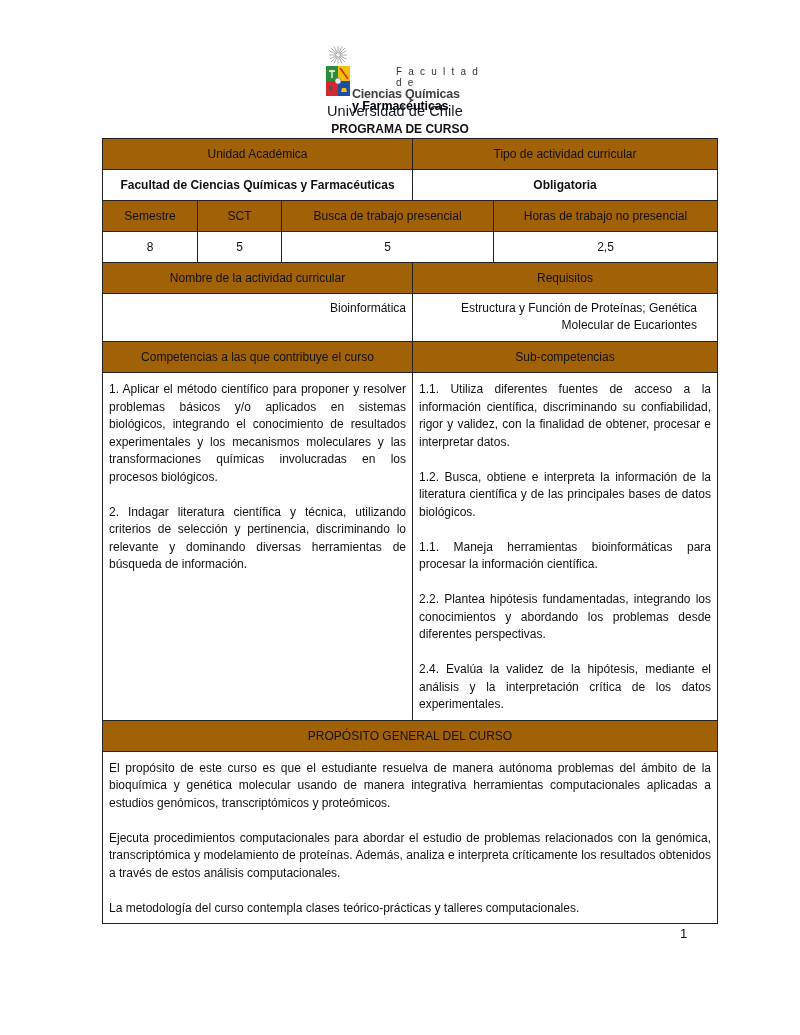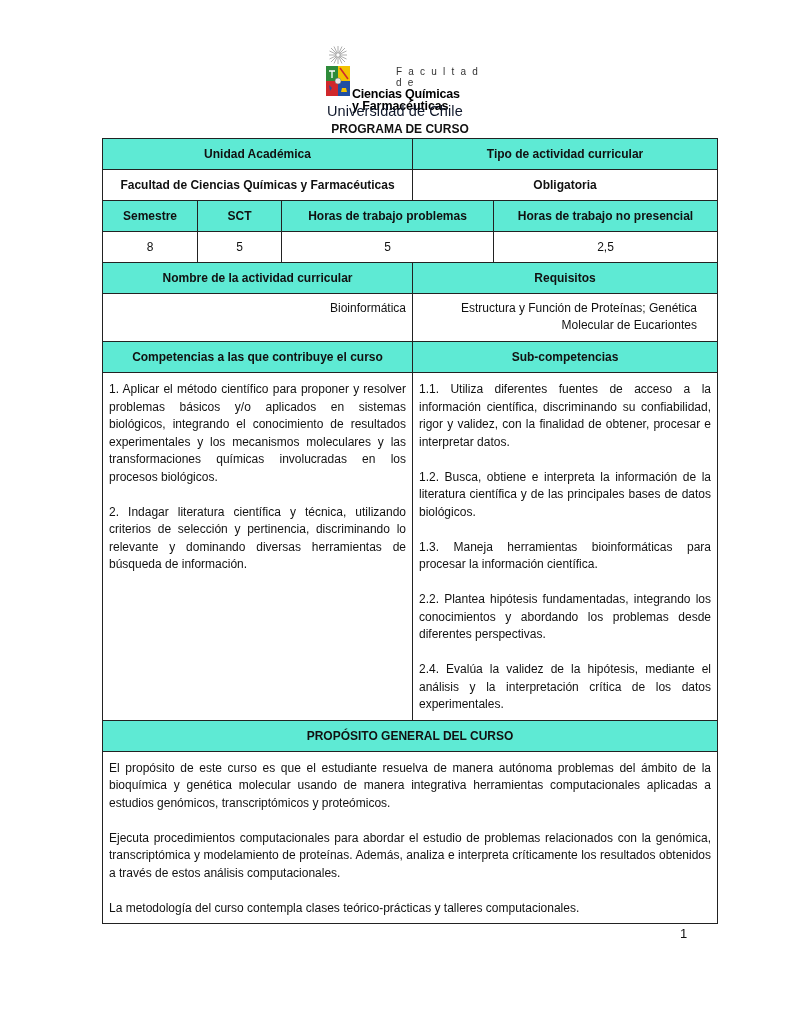--- a/index.html
+++ b/index.html
@@ -1,28 +1,28 @@
 <!DOCTYPE html>
 <html><head>
 <meta charset="utf-8">
 <style>
   html, body { margin: 0; padding: 0; background: #ffffff; }
   body { width: 800px; height: 1035px; position: relative; font-family: "Liberation Sans", sans-serif; color: #111; overflow: hidden; }
   .logo { position: absolute; left: 323px; top: 44px; width: 160px; height: 78px; }
   .logo-svg { position: absolute; left: 0; top: 0; }
   .logo-text { position: absolute; left: 29px; top: 22px; font-family: "Liberation Sans", sans-serif; }
   .logo-facultad { font-size: 10px; letter-spacing: 6.2px; color: #333; line-height: 11px; padding-left: 44px; }
-  .logo-ciencias { font-size: 12.5px; font-weight: bold; color: #000000; line-height: 12px; letter-spacing: -0.2px; }
+  .logo-ciencias { font-size: 12.5px; font-weight: bold; color: #404040; line-height: 12px; letter-spacing: -0.2px; }
   .logo-farma { font-size: 12.5px; font-weight: bold; color: #000000; line-height: 12px; letter-spacing: -0.1px; }
   .logo-uchile { position: absolute; left: 4px; top: 59px; font-size: 14.5px; color: #0f172a; white-space: nowrap; letter-spacing: 0.1px; }
   .doc-title { position: absolute; left: 0; width: 800px; top: 122px; text-align: center; font-size: 12px; font-weight: bold; }
 
   table.prog { position: absolute; left: 102px; top: 138px; width: 615px; border-collapse: collapse; table-layout: fixed; font-size: 12px; }
   table.prog td { border: 1.3px solid #222; padding: 0 6px; vertical-align: middle; }
-  td.h { background: #5eead4; font-weight: bold; text-align: center; height: 30px; }
+  td.h { background: #a16207; font-weight: normal; text-align: center; height: 30px; }
   td.c { text-align: center; height: 30px; }
   td.c2 { text-align: right; vertical-align: top !important; padding-top: 6px !important; height: 41px; line-height: 17px; }
   td.body { vertical-align: top !important; padding: 8px 6px 6px 6px !important; text-align: justify; line-height: 17.5px; }
   td.body p { margin: 0 0 17.5px 0; }
   td.body p:last-child { margin-bottom: 0; }
   td.purpose { vertical-align: top !important; padding: 8px 6px 6px 6px !important; text-align: justify; line-height: 17.5px; height: 155px; }
   td.purpose p { margin: 0 0 17.5px 0; }
   td.purpose p:last-child { margin-bottom: 0; }
   .page-num { position: absolute; left: 680px; top: 926px; font-size: 13px; }
 </style>
@@ -75,21 +75,21 @@
     <td class="h" colspan="3">Unidad Académica</td>
     <td class="h" colspan="2">Tipo de actividad curricular</td>
   </tr>
   <tr>
     <td class="c" colspan="3" style="font-weight:bold;">Facultad de Ciencias Químicas y Farmacéuticas</td>
     <td class="c" colspan="2" style="font-weight:bold;">Obligatoria</td>
   </tr>
   <tr>
     <td class="h">Semestre</td>
     <td class="h">SCT</td>
-    <td class="h" colspan="2">Horas de trabajo problemas</td>
+    <td class="h" colspan="2">Busca de trabajo presencial</td>
     <td class="h">Horas de trabajo no presencial</td>
   </tr>
   <tr>
     <td class="c">8</td>
     <td class="c">5</td>
     <td class="c" colspan="2">5</td>
     <td class="c">2,5</td>
   </tr>
   <tr>
     <td class="h" colspan="3">Nombre de la actividad curricular</td>
@@ -104,21 +104,21 @@
     <td class="h" colspan="2">Sub-competencias</td>
   </tr>
   <tr style="height:347px;">
     <td class="body" colspan="3">
       <p>1. Aplicar el método científico para proponer y resolver problemas básicos y/o aplicados en sistemas biológicos, integrando el conocimiento de resultados experimentales y los mecanismos moleculares y las transformaciones químicas involucradas en los procesos biológicos.</p>
       <p>2. Indagar literatura científica y técnica, utilizando criterios de selección y pertinencia, discriminando lo relevante y dominando diversas herramientas de búsqueda de información.</p>
     </td>
     <td class="body" colspan="2">
       <p>1.1. Utiliza diferentes fuentes de acceso a la información científica, discriminando su confiabilidad, rigor y validez, con la finalidad de obtener, procesar e interpretar datos.</p>
       <p>1.2. Busca, obtiene e interpreta la información de la literatura científica y de las principales bases de datos biológicos.</p>
-      <p>1.3. Maneja herramientas bioinformáticas para procesar la información científica.</p>
+      <p>1.1. Maneja herramientas bioinformáticas para procesar la información científica.</p>
       <p>2.2. Plantea hipótesis fundamentadas, integrando los conocimientos y abordando los problemas desde diferentes perspectivas.</p>
       <p>2.4. Evalúa la validez de la hipótesis, mediante el análisis y la interpretación crítica de los datos experimentales.</p>
     </td>
   </tr>
   <tr>
     <td class="h" colspan="5">PROPÓSITO GENERAL DEL CURSO</td>
   </tr>
   <tr>
     <td class="purpose" colspan="5">
       <p>El propósito de este curso es que el estudiante resuelva de manera autónoma problemas del ámbito de la bioquímica y genética molecular usando de manera integrativa herramientas computacionales aplicadas a estudios genómicos, transcriptómicos y proteómicos.</p>

